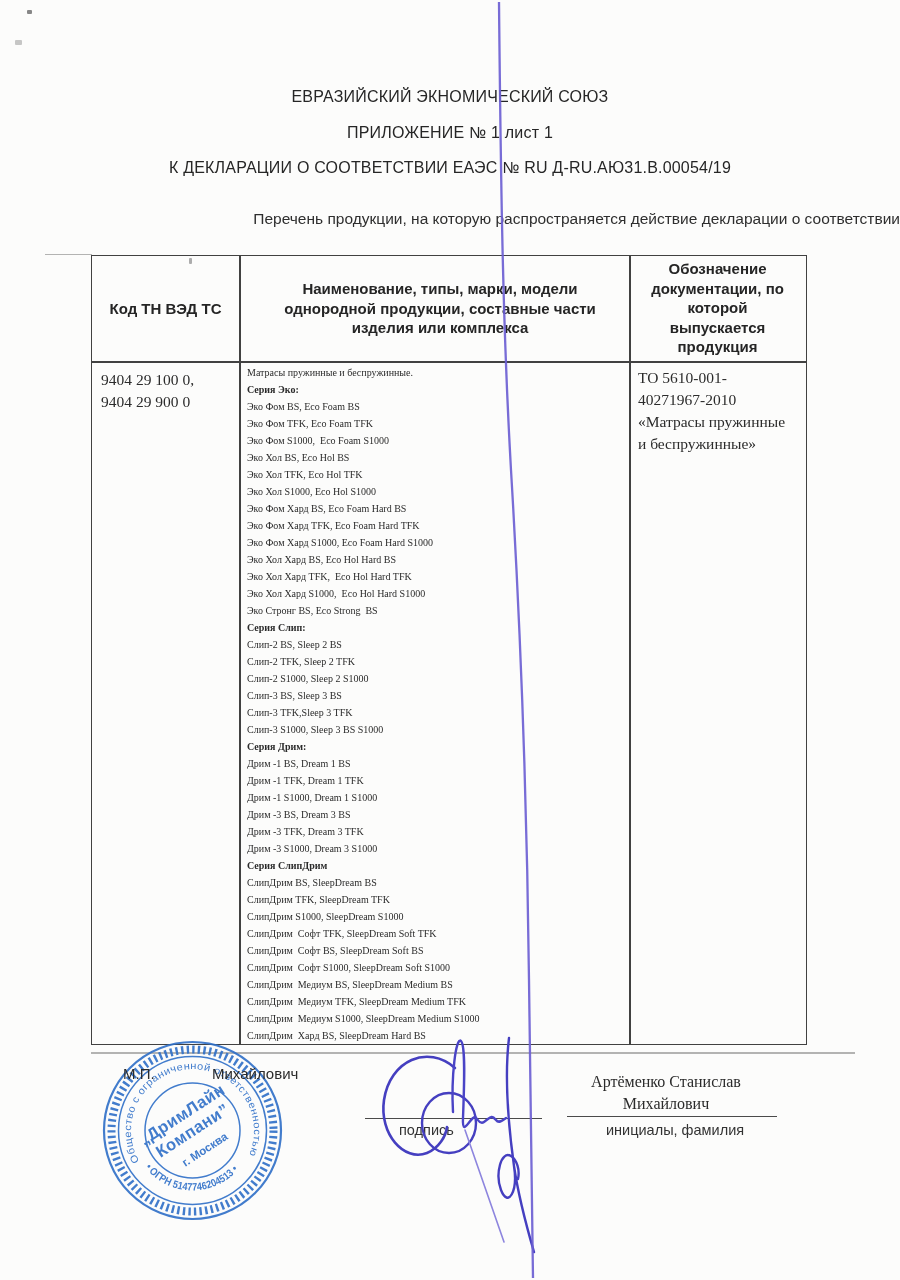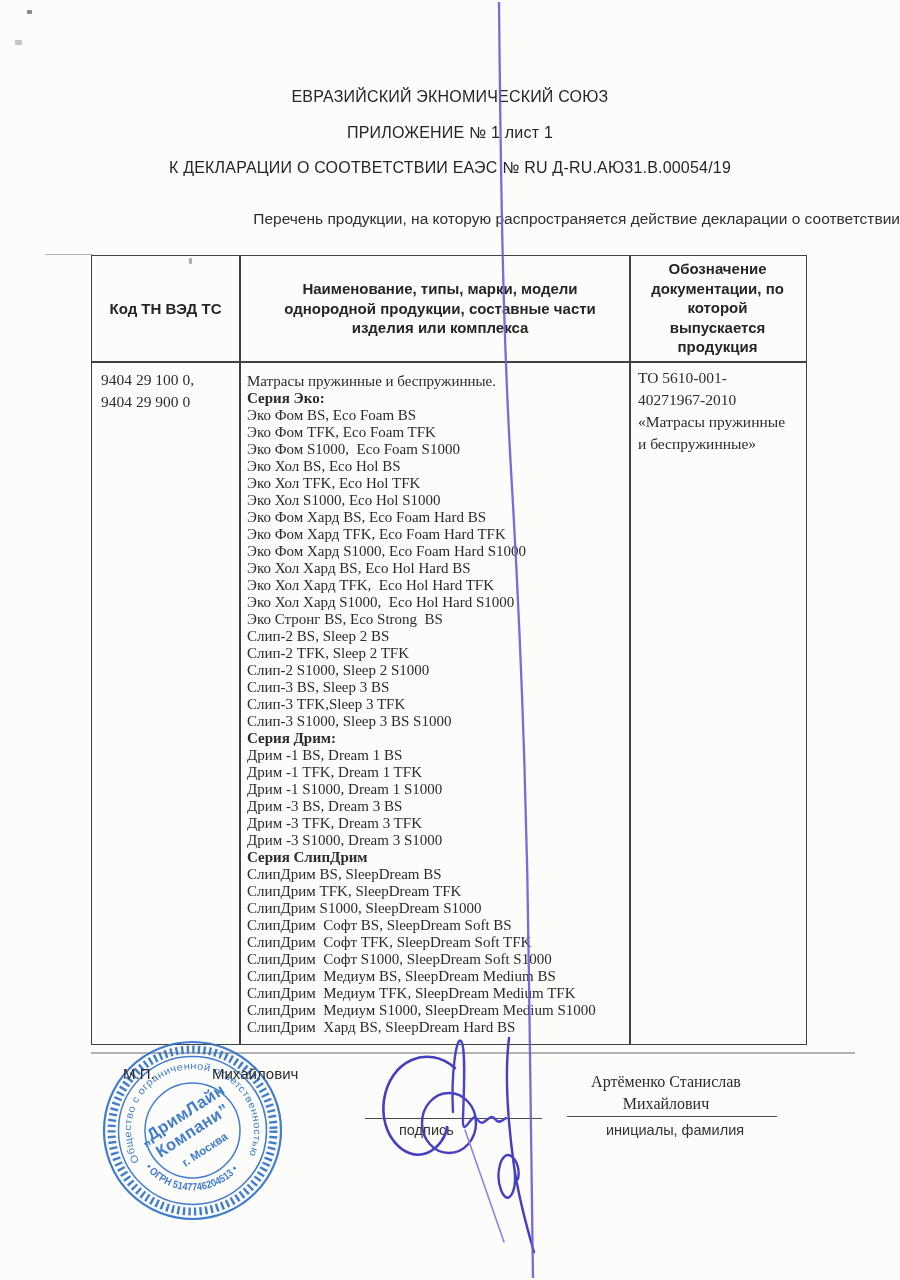--- a/index.html
+++ b/index.html
@@ -14,21 +14,21 @@
   .doc-table{left:91px;top:255px;width:716px;height:790px;border:1.8px solid #414141;box-sizing:border-box;}
   .vdiv{position:absolute;top:0;bottom:0;width:1.8px;background:#414141;}
   .hdiv{position:absolute;left:0;right:0;top:105px;height:1.8px;background:#414141;}
   .cell{position:absolute;box-sizing:border-box;}
   .hcell{font-weight:bold;font-size:15px;line-height:19.5px;text-align:center;color:#252525;}
   .h1{left:0;top:0;width:147px;height:105px;display:flex;align-items:center;justify-content:center;}
   .h2{left:153px;top:0;width:390px;height:105px;display:flex;flex-direction:column;align-items:center;justify-content:center;}
   .h3{left:537px;top:0;width:177px;height:105px;padding-top:3px;}
   .serif{font-family:"Liberation Serif",serif;color:#2b2b2b;}
   .b1{left:0;top:105px;padding:8px 0 0 9px;font-size:15.5px;line-height:22px;}
-  .b2{left:147px;top:105px;padding:12px 0 0 8px;font-size:15px;line-height:17px;}
+  .b2{left:147px;top:105px;padding:3px 0 0 8px;font-size:10px;line-height:17px;}
   .b3{left:537px;top:105px;padding:6px 0 0 9px;font-size:15.5px;line-height:22px;}
   .pline{white-space:pre;}
   .bold{font-weight:bold;}
   
   .ftr-sans{font-size:15px;color:#2b2b2b;}
   .name-block{left:560px;top:1063px;width:212px;text-align:center;font-family:"Liberation Serif",serif;
               font-size:16px;line-height:22px;color:#2b2b2b;margin-top:8px;}
   .rule{border-top:1.6px solid #4a4a4a;height:0;}
   .caption{font-size:14.5px;color:#333;}
   
@@ -94,39 +94,40 @@
         <div class="pline">Эко Хол BS, Eco Hol BS</div>
         <div class="pline">Эко Хол TFK, Eco Hol TFK</div>
         <div class="pline">Эко Хол S1000, Eco Hol S1000</div>
         <div class="pline">Эко Фом Хард BS, Eco Foam Hard BS</div>
         <div class="pline">Эко Фом Хард TFK, Eco Foam Hard TFK</div>
         <div class="pline">Эко Фом Хард S1000, Eco Foam Hard S1000</div>
         <div class="pline">Эко Хол Хард BS, Eco Hol Hard BS</div>
         <div class="pline">Эко Хол Хард TFK,  Eco Hol Hard TFK</div>
         <div class="pline">Эко Хол Хард S1000,  Eco Hol Hard S1000</div>
         <div class="pline">Эко Стронг BS, Eco Strong  BS</div>
+        <div class="pline bold">Серия Слип:</div>
         <div class="pline">Слип-2 BS, Sleep 2 BS</div>
         <div class="pline">Слип-2 TFK, Sleep 2 TFK</div>
         <div class="pline">Слип-2 S1000, Sleep 2 S1000</div>
         <div class="pline">Слип-3 BS, Sleep 3 BS</div>
         <div class="pline">Слип-3 TFK,Sleep 3 TFK</div>
         <div class="pline">Слип-3 S1000, Sleep 3 BS S1000</div>
         <div class="pline bold">Серия Дрим:</div>
         <div class="pline">Дрим -1 BS, Dream 1 BS</div>
         <div class="pline">Дрим -1 TFK, Dream 1 TFK</div>
         <div class="pline">Дрим -1 S1000, Dream 1 S1000</div>
         <div class="pline">Дрим -3 BS, Dream 3 BS</div>
         <div class="pline">Дрим -3 TFK, Dream 3 TFK</div>
         <div class="pline">Дрим -3 S1000, Dream 3 S1000</div>
         <div class="pline bold">Серия СлипДрим</div>
         <div class="pline">СлипДрим BS, SleepDream BS</div>
         <div class="pline">СлипДрим TFK, SleepDream TFK</div>
         <div class="pline">СлипДрим S1000, SleepDream S1000</div>
+        <div class="pline">СлипДрим  Софт TFK, SleepDream Soft TFK</div>
         <div class="pline">СлипДрим  Софт BS, SleepDream Soft BS</div>
-        <div class="pline">СлипДрим  Софт TFK, SleepDream Soft TFK</div>
         <div class="pline">СлипДрим  Софт S1000, SleepDream Soft S1000</div>
         <div class="pline">СлипДрим  Медиум BS, SleepDream Medium BS</div>
         <div class="pline">СлипДрим  Медиум TFK, SleepDream Medium TFK</div>
         <div class="pline">СлипДрим  Медиум S1000, SleepDream Medium S1000</div>
         <div class="pline">СлипДрим  Хард BS, SleepDream Hard BS</div>
       </div>
     <div class="cell serif b3">
         <div class="dline">ТО 5610-001-</div>
         <div class="dline">40271967-2010</div>
         <div class="dline">«Матрасы пружинные</div>

